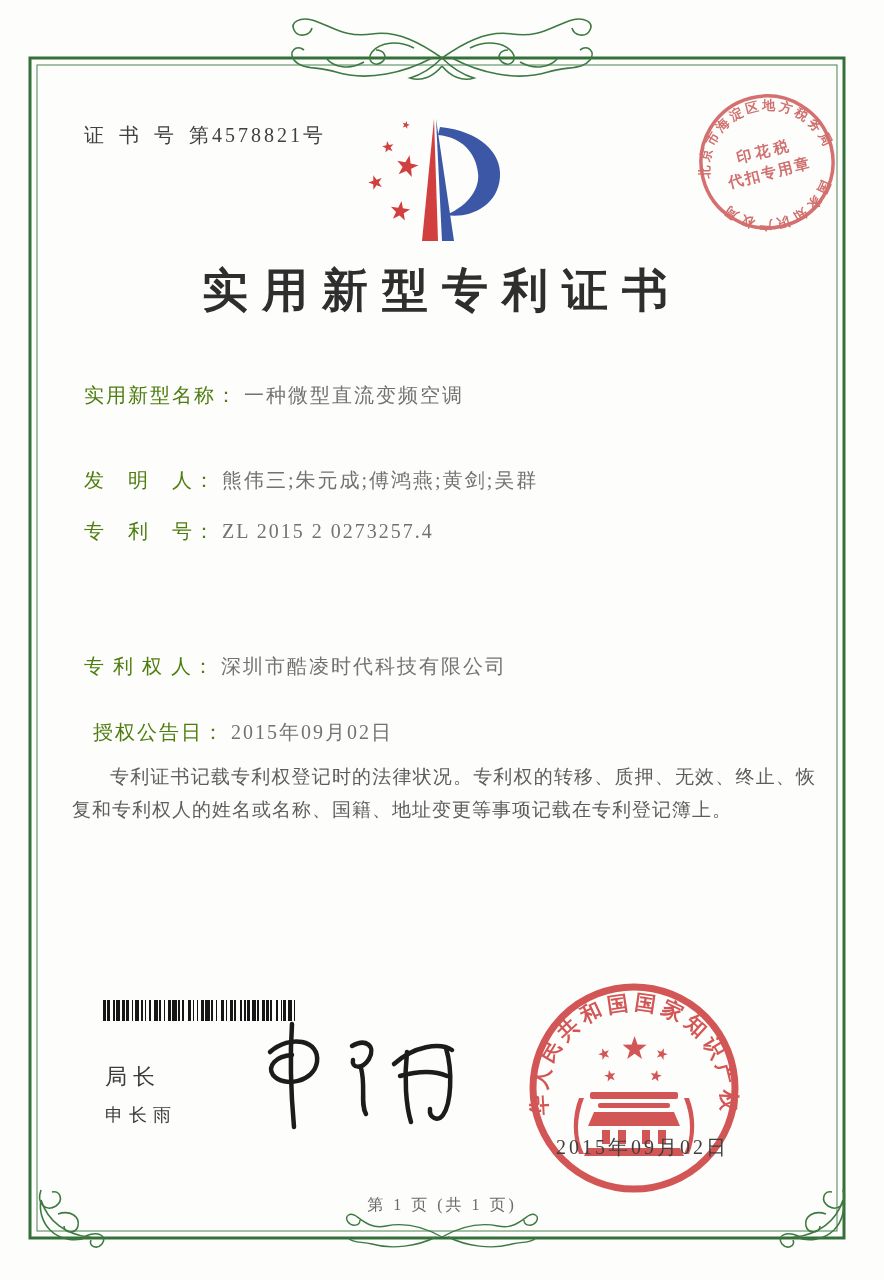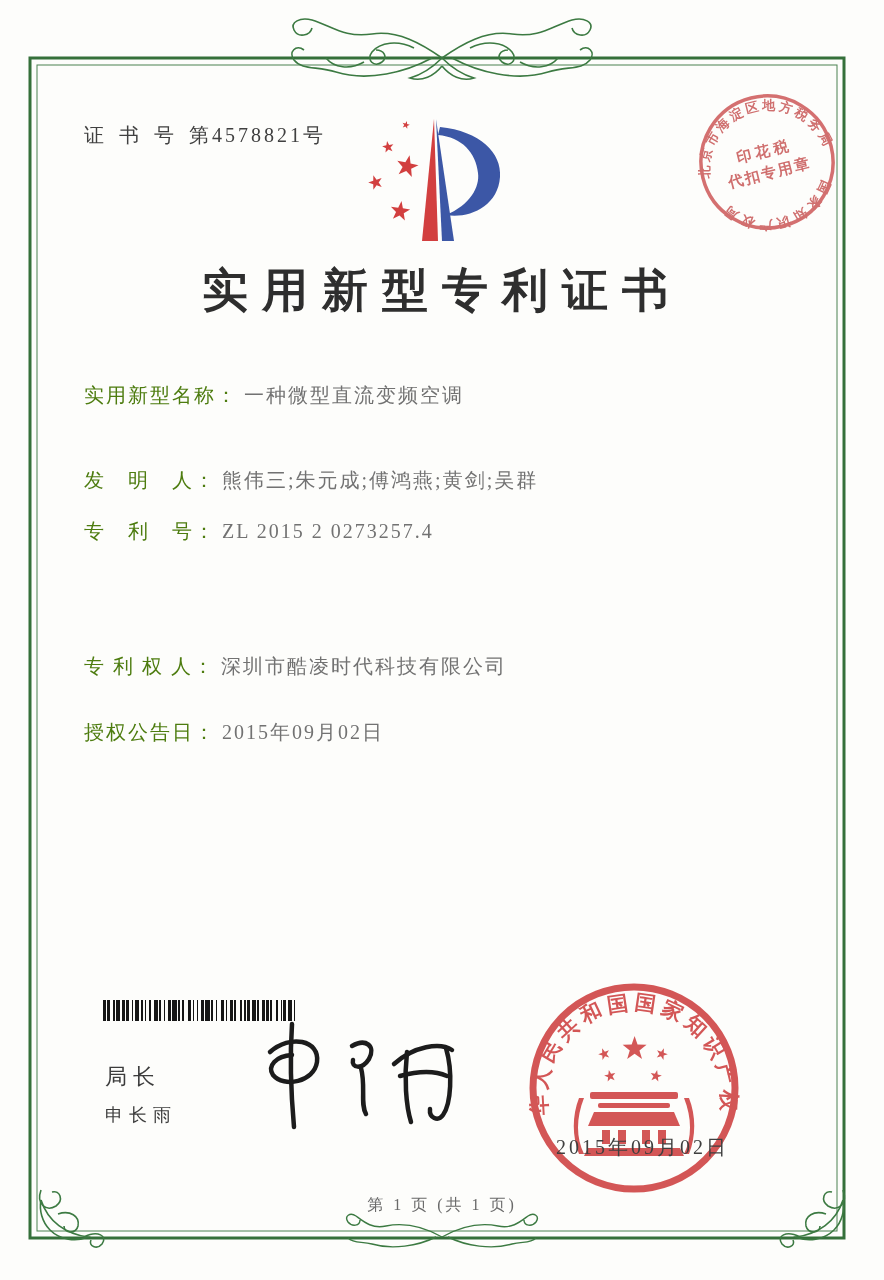--- a/index.html
+++ b/index.html
@@ -13,21 +13,21 @@
   
   .cert-no{left:84px;top:122px;font-size:20px;letter-spacing:5px;color:#404040;}
   .cert-no .num{margin-left:10px;letter-spacing:3px;}
   
   .title{left:0;top:260px;width:884px;text-align:center;font-size:46px;font-weight:600;
          letter-spacing:14px;color:#2e2e2e;}
   
   .field{left:84px;font-size:20px;letter-spacing:2px;color:#707070;white-space:nowrap;}
   .field .lbl{color:#4d7c0f;}
   .field .val{margin-left:6px;color:#727272;}
-  .f0{top:382px;} .f1{top:467px;} .f2{top:518px;} .f3{top:586px;} .f4{top:653px;} .f5{top:719px;}
+  .f0{top:382px;} .f1{top:467px;} .f2{top:518px;} .f3{top:586px;} .f4{top:653px;} .f5{top:719px;margin-left:9px;}
   
   .body-text{left:72px;top:760px;width:744px;font-size:19px;line-height:33px;
              text-align:justify;color:#5d5d5d;letter-spacing:1px;}
   .body-text p{margin:0 0 5px 0;text-indent:2em;}
   
   .barcode{left:103px;top:1000px;width:242px;height:21px;overflow:hidden;white-space:nowrap;font-size:0;}
   
   .signer-title{left:105px;top:1062px;font-size:22px;letter-spacing:6px;color:#3c3c3c;
                 font-family:"Liberation Sans","DejaVu Sans",sans-serif;}
   .signer-name{left:105px;top:1103px;font-size:18px;letter-spacing:6px;color:#3c3c3c;
@@ -134,20 +134,21 @@
     <span class="lbl">专　利　号：</span><span class="val">ZL 2015 2 0273257.4</span>
   </div>
   <div class="abs field f4">
     <span class="lbl">专 利 权 人：</span><span class="val">深圳市酷凌时代科技有限公司</span>
   </div>
   <div class="abs field f5">
     <span class="lbl">授权公告日：</span><span class="val">2015年09月02日</span>
   </div>
 
   <div class="abs body-text">
+    <p>专利证书记载专利权登记时的法律状况。专利权的转移、质押、无效、终止、恢复和专利权人的姓名或名称、国籍、地址变更等事项记载在专利登记簿上。</p>
   </div>
 
   <div class="abs barcode"><span style="display: inline-block; height: 100%; width: 2.9px; background: rgb(22, 22, 22);"></span><span style="display: inline-block; height: 100%; width: 1.45px; background: transparent;"></span><span style="display: inline-block; height: 100%; width: 2.9px; background: rgb(22, 22, 22);"></span><span style="display: inline-block; height: 100%; width: 2.9px; background: transparent;"></span><span style="display: inline-block; height: 100%; width: 1.45px; background: rgb(22, 22, 22);"></span><span style="display: inline-block; height: 100%; width: 1.45px; background: transparent;"></span><span style="display: inline-block; height: 100%; width: 4.35px; background: rgb(22, 22, 22);"></span><span style="display: inline-block; height: 100%; width: 1.45px; background: transparent;"></span><span style="display: inline-block; height: 100%; width: 2.9px; background: rgb(22, 22, 22);"></span><span style="display: inline-block; height: 100%; width: 1.45px; background: transparent;"></span><span style="display: inline-block; height: 100%; width: 2.9px; background: rgb(22, 22, 22);"></span><span style="display: inline-block; height: 100%; width: 2.9px; background: transparent;"></span><span style="display: inline-block; height: 100%; width: 1.45px; background: rgb(22, 22, 22);"></span><span style="display: inline-block; height: 100%; width: 1.45px; background: transparent;"></span><span style="display: inline-block; height: 100%; width: 4.35px; background: rgb(22, 22, 22);"></span><span style="display: inline-block; height: 100%; width: 1.45px; background: transparent;"></span><span style="display: inline-block; height: 100%; width: 2.9px; background: rgb(22, 22, 22);"></span><span style="display: inline-block; height: 100%; width: 1.45px; background: transparent;"></span><span style="display: inline-block; height: 100%; width: 1.45px; background: rgb(22, 22, 22);"></span><span style="display: inline-block; height: 100%; width: 2.9px; background: transparent;"></span><span style="display: inline-block; height: 100%; width: 1.45px; background: rgb(22, 22, 22);"></span><span style="display: inline-block; height: 100%; width: 2.9px; background: transparent;"></span><span style="display: inline-block; height: 100%; width: 4.35px; background: rgb(22, 22, 22);"></span><span style="display: inline-block; height: 100%; width: 1.45px; background: transparent;"></span><span style="display: inline-block; height: 100%; width: 1.45px; background: rgb(22, 22, 22);"></span><span style="display: inline-block; height: 100%; width: 2.9px; background: transparent;"></span><span style="display: inline-block; height: 100%; width: 1.45px; background: rgb(22, 22, 22);"></span><span style="display: inline-block; height: 100%; width: 2.9px; background: transparent;"></span><span style="display: inline-block; height: 100%; width: 2.9px; background: rgb(22, 22, 22);"></span><span style="display: inline-block; height: 100%; width: 1.45px; background: transparent;"></span><span style="display: inline-block; height: 100%; width: 4.35px; background: rgb(22, 22, 22);"></span><span style="display: inline-block; height: 100%; width: 1.45px; background: transparent;"></span><span style="display: inline-block; height: 100%; width: 1.45px; background: rgb(22, 22, 22);"></span><span style="display: inline-block; height: 100%; width: 2.9px; background: transparent;"></span><span style="display: inline-block; height: 100%; width: 1.45px; background: rgb(22, 22, 22);"></span><span style="display: inline-block; height: 100%; width: 4.35px; background: transparent;"></span><span style="display: inline-block; height: 100%; width: 2.9px; background: rgb(22, 22, 22);"></span><span style="display: inline-block; height: 100%; width: 1.45px; background: transparent;"></span><span style="display: inline-block; height: 100%; width: 1.45px; background: rgb(22, 22, 22);"></span><span style="display: inline-block; height: 100%; width: 2.9px; background: transparent;"></span><span style="display: inline-block; height: 100%; width: 1.45px; background: rgb(22, 22, 22);"></span><span style="display: inline-block; height: 100%; width: 2.9px; background: transparent;"></span><span style="display: inline-block; height: 100%; width: 2.9px; background: rgb(22, 22, 22);"></span><span style="display: inline-block; height: 100%; width: 1.45px; background: transparent;"></span><span style="display: inline-block; height: 100%; width: 4.35px; background: rgb(22, 22, 22);"></span><span style="display: inline-block; height: 100%; width: 1.45px; background: transparent;"></span><span style="display: inline-block; height: 100%; width: 1.45px; background: rgb(22, 22, 22);"></span><span style="display: inline-block; height: 100%; width: 2.9px; background: transparent;"></span><span style="display: inline-block; height: 100%; width: 1.45px; background: rgb(22, 22, 22);"></span><span style="display: inline-block; height: 100%; width: 4.35px; background: transparent;"></span><span style="display: inline-block; height: 100%; width: 2.9px; background: rgb(22, 22, 22);"></span><span style="display: inline-block; height: 100%; width: 1.45px; background: transparent;"></span><span style="display: inline-block; height: 100%; width: 1.45px; background: rgb(22, 22, 22);"></span><span style="display: inline-block; height: 100%; width: 2.9px; background: transparent;"></span><span style="display: inline-block; height: 100%; width: 2.9px; background: rgb(22, 22, 22);"></span><span style="display: inline-block; height: 100%; width: 1.45px; background: transparent;"></span><span style="display: inline-block; height: 100%; width: 1.45px; background: rgb(22, 22, 22);"></span><span style="display: inline-block; height: 100%; width: 4.35px; background: transparent;"></span><span style="display: inline-block; height: 100%; width: 1.45px; background: rgb(22, 22, 22);"></span><span style="display: inline-block; height: 100%; width: 2.9px; background: transparent;"></span><span style="display: inline-block; height: 100%; width: 1.45px; background: rgb(22, 22, 22);"></span><span style="display: inline-block; height: 100%; width: 1.45px; background: transparent;"></span><span style="display: inline-block; height: 100%; width: 2.9px; background: rgb(22, 22, 22);"></span><span style="display: inline-block; height: 100%; width: 1.45px; background: transparent;"></span><span style="display: inline-block; height: 100%; width: 4.35px; background: rgb(22, 22, 22);"></span><span style="display: inline-block; height: 100%; width: 1.45px; background: transparent;"></span><span style="display: inline-block; height: 100%; width: 1.45px; background: rgb(22, 22, 22);"></span><span style="display: inline-block; height: 100%; width: 2.9px; background: transparent;"></span><span style="display: inline-block; height: 100%; width: 2.9px; background: rgb(22, 22, 22);"></span><span style="display: inline-block; height: 100%; width: 1.45px; background: transparent;"></span><span style="display: inline-block; height: 100%; width: 2.9px; background: rgb(22, 22, 22);"></span><span style="display: inline-block; height: 100%; width: 1.45px; background: transparent;"></span><span style="display: inline-block; height: 100%; width: 1.45px; background: rgb(22, 22, 22);"></span><span style="display: inline-block; height: 100%; width: 4.35px; background: transparent;"></span><span style="display: inline-block; height: 100%; width: 1.45px; background: rgb(22, 22, 22);"></span><span style="display: inline-block; height: 100%; width: 2.9px; background: transparent;"></span><span style="display: inline-block; height: 100%; width: 1.45px; background: rgb(22, 22, 22);"></span><span style="display: inline-block; height: 100%; width: 1.45px; background: transparent;"></span><span style="display: inline-block; height: 100%; width: 2.9px; background: rgb(22, 22, 22);"></span><span style="display: inline-block; height: 100%; width: 1.45px; background: transparent;"></span><span style="display: inline-block; height: 100%; width: 4.35px; background: rgb(22, 22, 22);"></span><span style="display: inline-block; height: 100%; width: 1.45px; background: transparent;"></span><span style="display: inline-block; height: 100%; width: 1.45px; background: rgb(22, 22, 22);"></span><span style="display: inline-block; height: 100%; width: 2.9px; background: transparent;"></span></div>
 
   <div class="abs signer-title">局长</div>
   <div class="abs signer-name">申长雨</div>
 
   <div class="abs signature">
     <svg width="240" height="125" viewBox="0 0 240 125">
       <g fill="none" stroke="#1c1c1c" stroke-width="4.5" stroke-linecap="round" stroke-linejoin="round">

